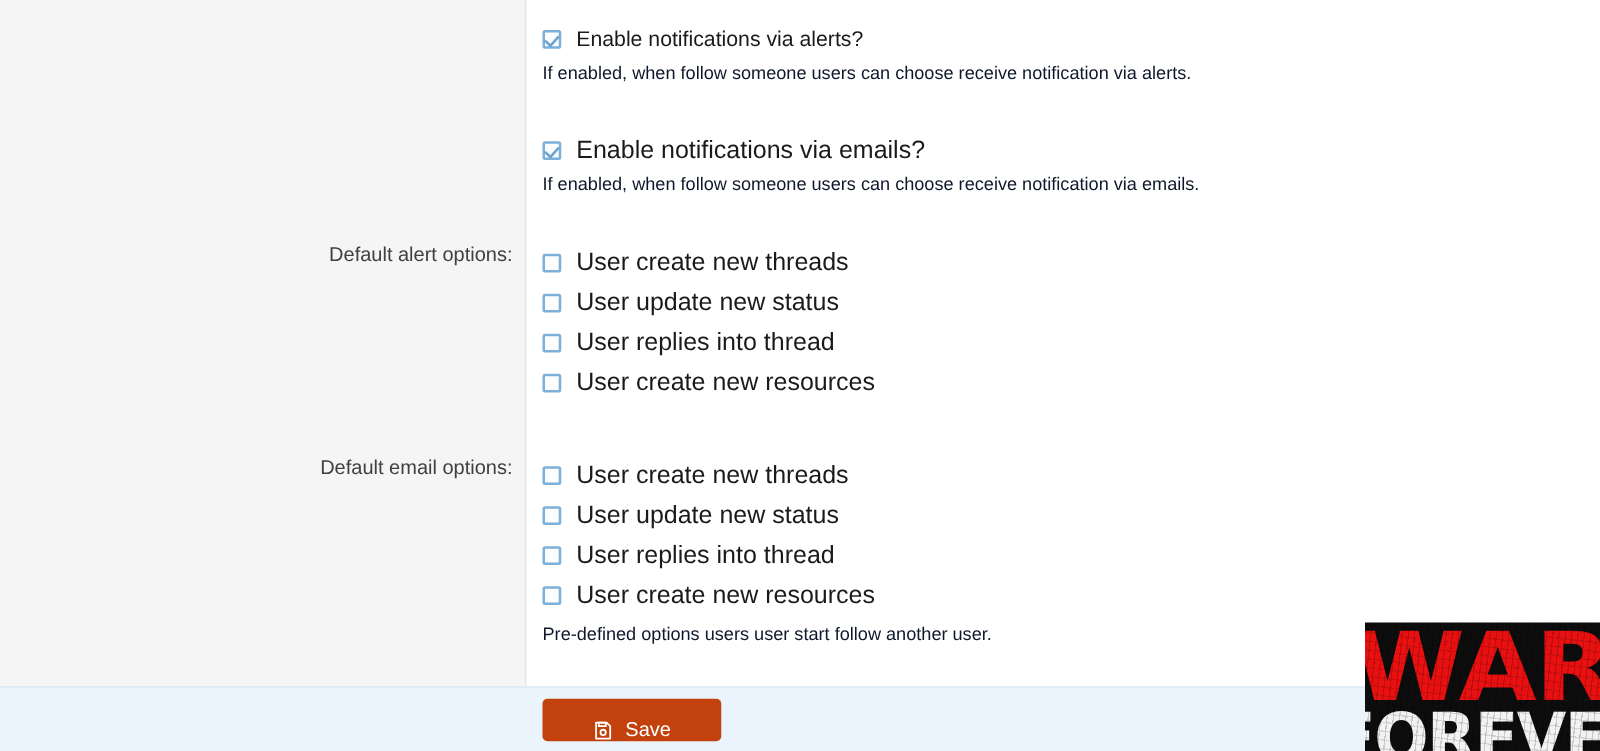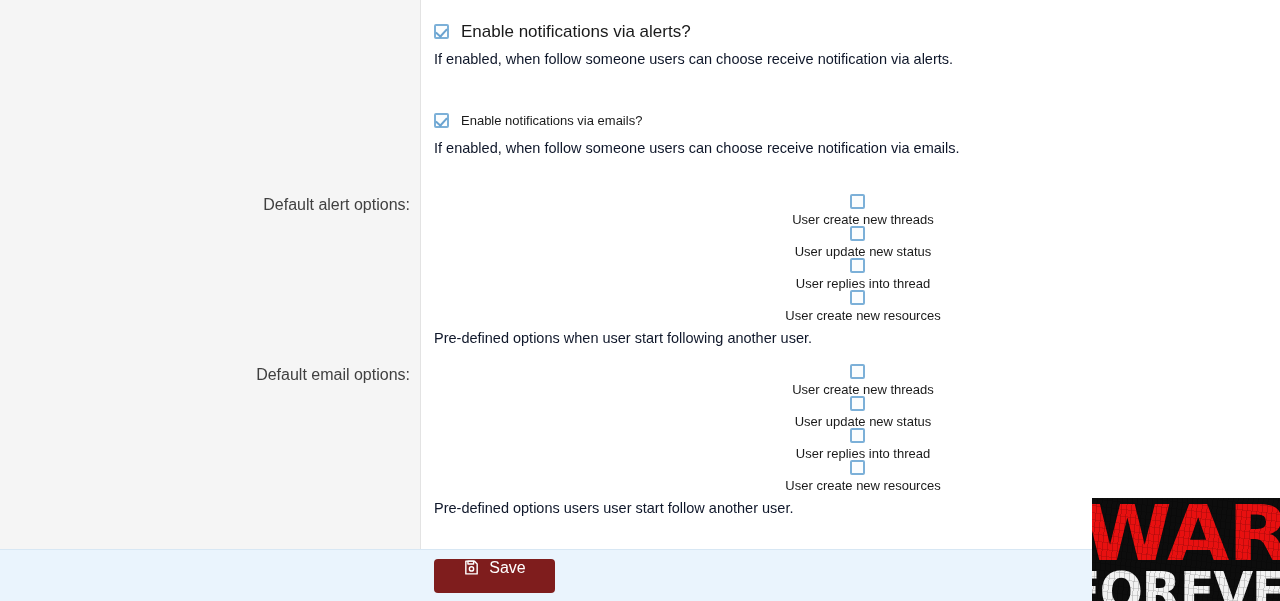--- a/index.html
+++ b/index.html
@@ -98,66 +98,66 @@
 
   .cb-label {
     margin-left: 12px;
     font-size: 17px;
     line-height: 21px;
     color: #1a1a1a;
     white-space: nowrap;
   }
 
   .cb-label.small {
-    font-size: 13px;
+    font-size: 20px;
   }
 
   .help-text {
     font-size: 14.5px;
     line-height: 19px;
     color: #0f172a;
     white-space: nowrap;
   }
 
   
   .row-alerts-toggle { position: absolute; left: 0; top: 15px; }
   .row-alerts-help   { position: absolute; left: 0; top: 50px; }
   .row-emails-toggle { position: absolute; left: 0; top: 104px; }
   .row-emails-help   { position: absolute; left: 0; top: 139px; }
   .row-alert-opts    { position: absolute; left: 0; top: 194px; }
   .row-email-opts    { position: absolute; left: 0; top: 364px; }
 
-  .opt-list .cb-line { height: 32px; flex-direction: column; }
+  .opt-list .cb-line { height: 32px; }
   .opt-help { margin-top: 7px; }
 
   
   .form-footer {
     position: absolute;
     left: 0;
     top: 549px;
     width: 1280px;
     height: 52px;
     background: #eaf4fd;
     border-top: 1px solid #d7e7f4;
   }
 
   .save-button {
     position: absolute;
     left: 434px;
     top: 9px;
-    width: 121px;
+    width: 143px;
     height: 34px;
-    background: #7f1d1d;
+    background: #c2410c;
     border: none;
     border-radius: 4px;
     color: #ffffff;
     font-family: "Liberation Sans", sans-serif;
     font-size: 16px;
     display: flex;
-    align-items: flex-start;
+    align-items: flex-end;
     justify-content: center;
     gap: 9px;
     cursor: pointer;
   }
 
   .save-icon {
     width: 17px;
     height: 17px;
     display: block;
   }
@@ -281,21 +281,20 @@
           <div class="cb-line">
             <span class="cb-box"></span>
             <span class="cb-label small">User replies into thread</span>
           </div>
 
           <div class="cb-line">
             <span class="cb-box"></span>
             <span class="cb-label small">User create new resources</span>
           </div>
 
-          <div class="help-text opt-help">Pre-defined options when user start following another user.</div>
         </div>
       </div>
 
       <div class="form-row row-email-opts">
         <div class="row-label">Default email options:</div>
         <div class="row-field opt-list">
 
           <div class="cb-line">
             <span class="cb-box"></span>
             <span class="cb-label small">User create new threads</span>

